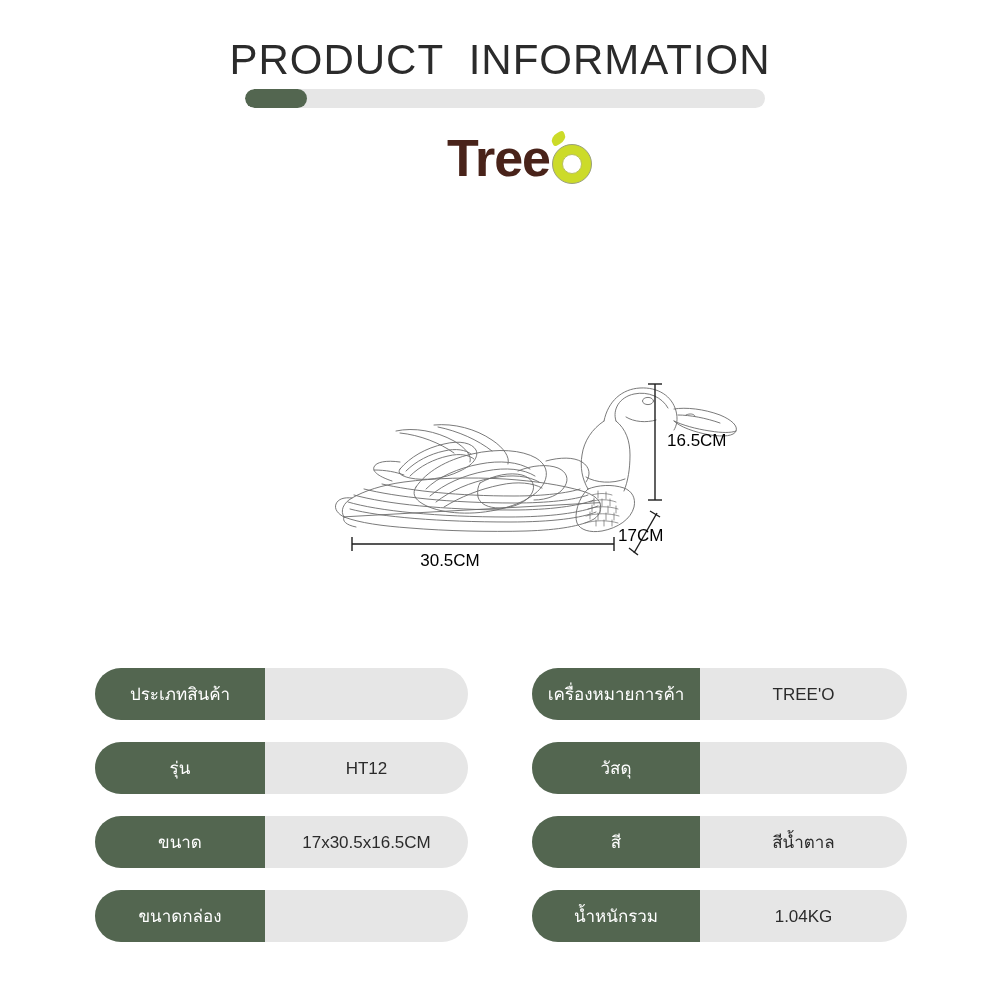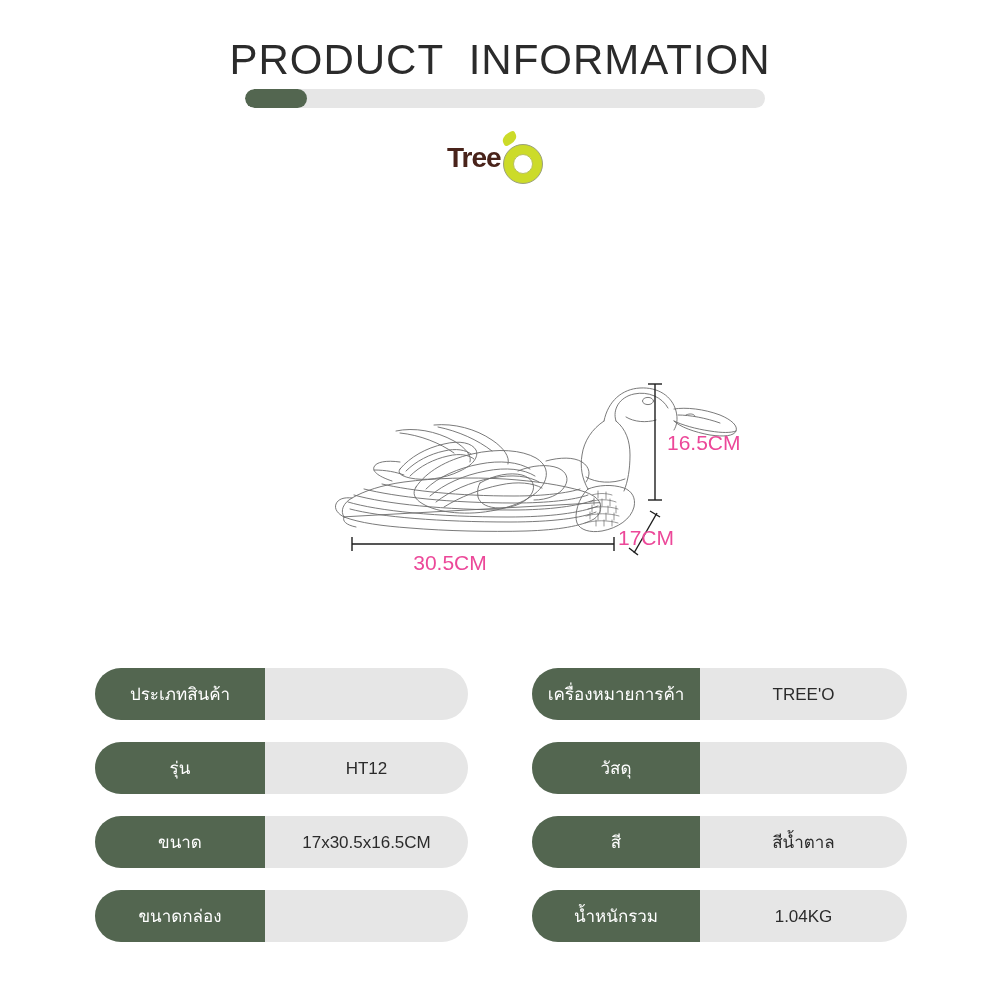--- a/index.html
+++ b/index.html
@@ -24,21 +24,21 @@
     width: 520px; height: 19px;
     background: #e6e6e6; border-radius: 10px; overflow: hidden;
   }
   .progress-fill {
     height: 100%; background: #536650; border-radius: 10px;
   }
 
   
   .logo { position: absolute; left: 447px; top: 131px; height: 54px; }
   .logo-word {
-    font-size: 28px; font-weight: 700; color: #49231a;
+    font-size: 52px; font-weight: 700; color: #49231a;
     letter-spacing: -1px; line-height: 54px; float: left;
   }
   .logo-ring-wrap { position: relative; float: left; width: 46px; height: 54px; }
   .logo-ring {
     position: absolute; left: 2px; top: 13px;
     width: 40px; height: 40px; border-radius: 50%;
     background: #ccdb29;
     border: 1px solid #9aa07c;
   }
   .logo-ring-hole {
@@ -52,21 +52,21 @@
     width: 15px; height: 11px;
     background: #ccdb29;
     border-radius: 60% 20% 60% 20%;
     transform: rotate(-28deg);
   }
 
   
   .product-figure { position: absolute; left: 330px; top: 365px; width: 420px; height: 215px; }
   .product-figure svg { display: block; }
   .dim-label {
-    position: absolute; font-size: 21px; color: #ec4899;
+    position: absolute; font-size: 17px; color: #000000;
     white-space: nowrap;
   }
   .dim-height { left: 667px; top: 431px; }
   .dim-depth  { left: 618px; top: 526px; }
   .dim-width  { left: 450px; top: 551px; transform: translateX(-50%); }
 
   
   .spec-col { position: absolute; }
   .spec-col.left  { left: 95px;  top: 668px; width: 373px; }
   .spec-col.right { left: 532px; top: 668px; width: 375px; }

